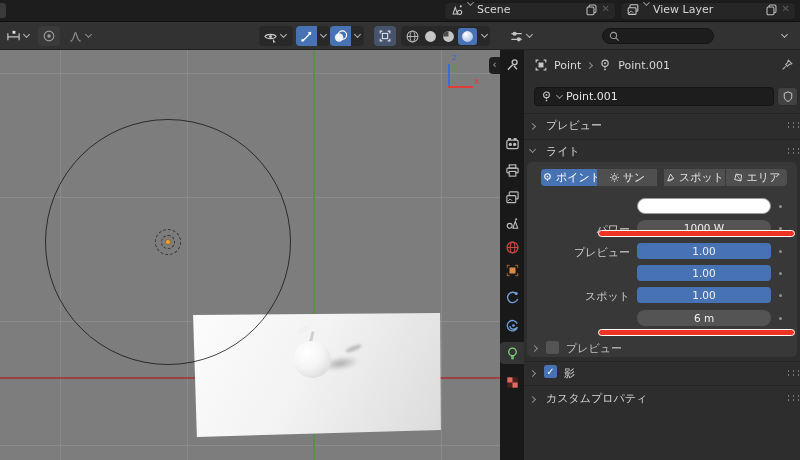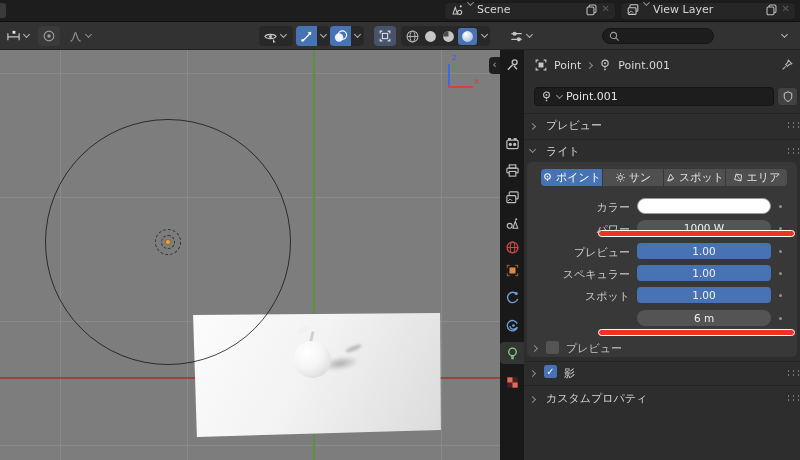--- a/index.html
+++ b/index.html
@@ -397,21 +397,21 @@
     <div class="abs" style="left:3px;top:112px;width:270px;height:195px;background:#383838;border-radius:5px;"></div>
 
     <div class="lt-seg active" style="left:17px;top:119px;width:61px;border-radius:4px 0 0 4px;">
       <svg width="11" height="11" viewBox="0 0 16 16">
           <circle cx="8" cy="6.5" r="4" fill="none" stroke="#fff" stroke-width="1.5"></circle>
           <circle cx="8" cy="6.5" r="1.2" fill="#fff"></circle>
           <path d="M8 10.5 V13" stroke="#fff" stroke-width="1.5"></path>
         </svg>
       <span>ポイント</span>
     </div>
-    <div class="lt-seg" style="left:79px;top:119px;width:60px;">
+    <div class="lt-seg" style="left:73px;top:119px;width:60px;">
       <svg width="11" height="11" viewBox="0 0 16 16">
           <circle cx="8" cy="8" r="2.8" fill="none" stroke="#ddd" stroke-width="1.4"></circle>
           <path d="M8 1.5 V3.5 M8 12.5 V14.5 M1.5 8 H3.5 M12.5 8 H14.5 M3.4 3.4 L4.8 4.8 M11.2 11.2 L12.6 12.6 M12.6 3.4 L11.2 4.8 M4.8 11.2 L3.4 12.6" stroke="#ddd" stroke-width="1.3"></path>
         </svg>
       <span>サン</span>
     </div>
     <div class="lt-seg" style="left:140px;top:119px;width:61px;">
       <svg width="11" height="11" viewBox="0 0 16 16">
           <path d="M4 12.5 L8 3 L12.5 9.5 Z" fill="none" stroke="#ddd" stroke-width="1.4"></path>
           <path d="M4 12.5 C6 14 10.5 12 12.5 9.5" fill="none" stroke="#ddd" stroke-width="1.1"></path>
@@ -419,39 +419,37 @@
       <span>スポット</span>
     </div>
     <div class="lt-seg" style="left:202px;top:119px;width:61px;border-radius:0 4px 4px 0;">
       <svg width="11" height="11" viewBox="0 0 16 16">
           <path d="M4.5 3 L12.5 4.5 L11.5 13 L2.5 11 Z" fill="none" stroke="#ddd" stroke-width="1.4"></path>
           <path d="M4.5 3 L11.5 13" stroke="#ddd" stroke-width="1"></path>
         </svg>
       <span>エリア</span>
     </div>
 
-    <div class="rowlabel" style="top:150px;">カラー</div>
     <div class="field white" style="top:148px;"></div>
     <div class="dot" style="top:155px;"></div>
 
     <div class="rowlabel" style="top:172px;">パワー</div>
     <div class="field gray" style="top:170px;">
         <span>1000 W</span>
       </div>
     <div class="dot" style="top:177px;"></div>
 
     <div class="annot" style="top:180px;"></div>
 
     <div class="rowlabel" style="top:195px;">プレビュー</div>
     <div class="field blue" style="top:193px;">
         <span>1.00</span>
       </div>
     <div class="dot" style="top:200px;"></div>
 
-    <div class="rowlabel" style="top:217px;">スペキュラー</div>
     <div class="field blue" style="top:215px;">
         <span>1.00</span>
       </div>
     <div class="dot" style="top:222px;"></div>
 
     <div class="rowlabel" style="top:239px;">スポット</div>
     <div class="field blue" style="top:237px;">
         <span>1.00</span>
       </div>
     <div class="dot" style="top:244px;"></div>

